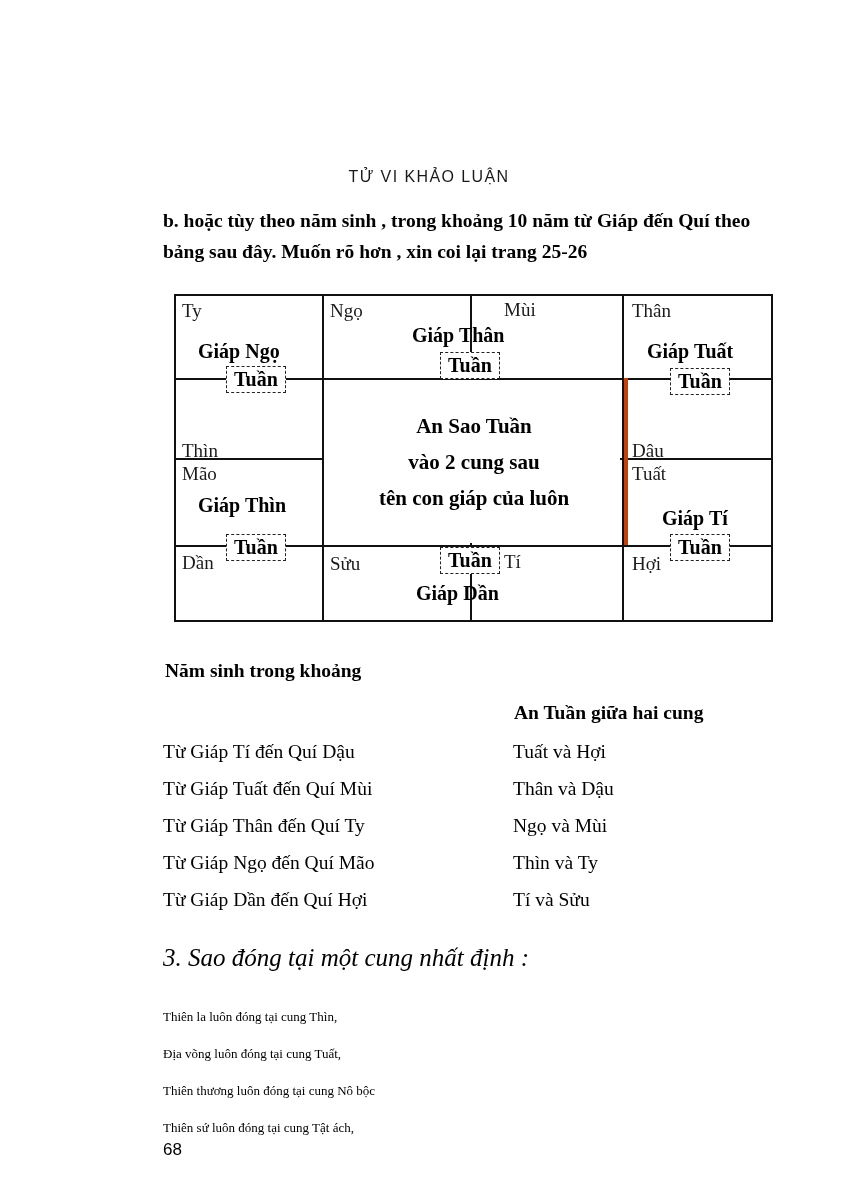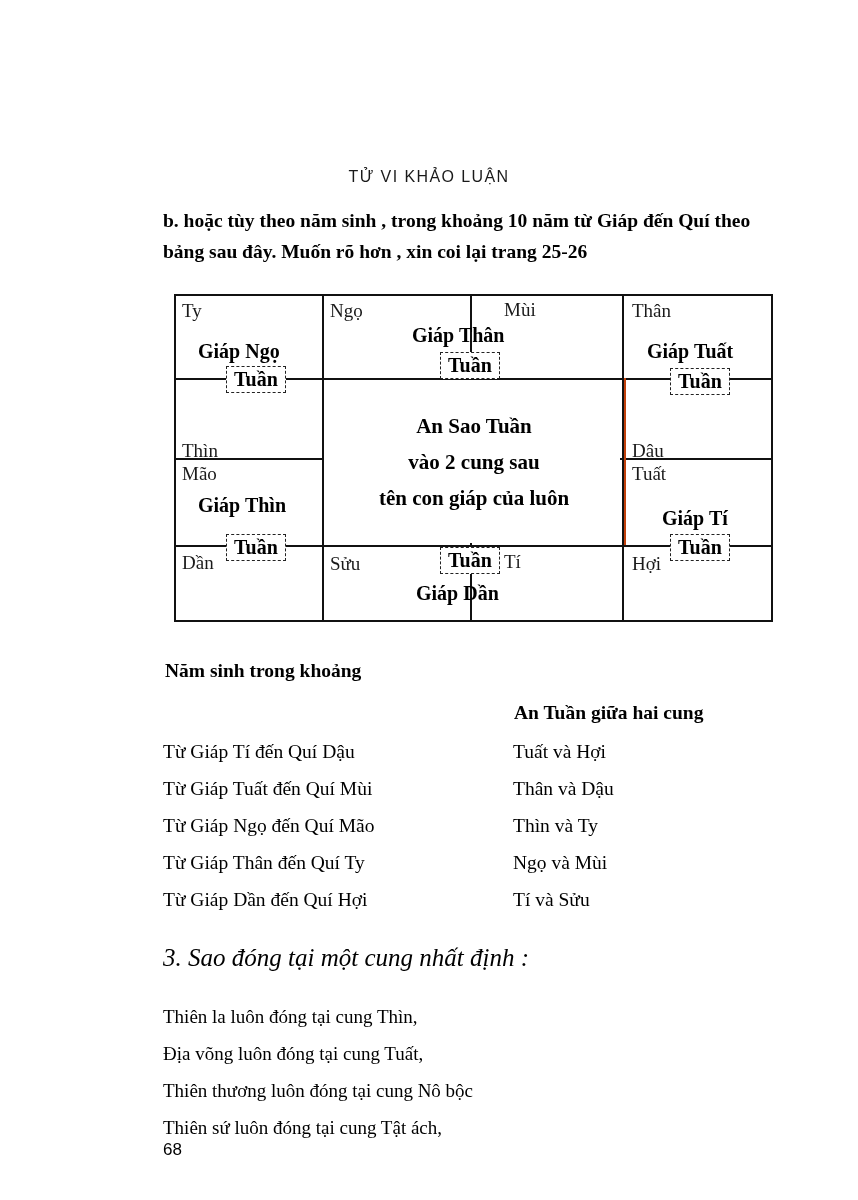--- a/index.html
+++ b/index.html
@@ -88,21 +88,21 @@
     z-index: 4;
     display: flex;
     flex-direction: column;
     align-items: center;
     justify-content: center;
     text-align: center;
     font-weight: bold;
     font-size: 21px;
     line-height: 36px;
     border-left: 2px solid #111;
-    border-right: 2px solid #c2410c;
+    border-right: 4px solid #c2410c;
   }
 
   
   .branch {
     position: absolute;
     z-index: 5;
     font-size: 19px;
     color: #1a1a1a;
     white-space: nowrap;
   }
@@ -158,21 +158,21 @@
     left: 163px;
     top: 944px;
     width: 640px;
   }
   #section3 .s-title {
     font-style: italic;
     font-size: 25px;
     margin-bottom: 26px;
   }
   #section3 .s-line {
-    font-size: 19px;
+    font-size: 13px;
     line-height: 37px;
   }
 
   .folio {
     position: absolute;
     left: 163px;
     top: 1140px;
     font-size: 17px;
     font-family: "Liberation Sans", "DejaVu Sans", sans-serif;
   }
@@ -246,26 +246,26 @@
     </div>
     <div class="row">
       <div class="c1">Từ Giáp Tí đến Quí Dậu</div>
       <div class="c2">Tuất và Hợi</div>
     </div>
     <div class="row">
       <div class="c1">Từ Giáp Tuất đến Quí Mùi</div>
       <div class="c2">Thân và Dậu</div>
     </div>
     <div class="row">
+      <div class="c1">Từ Giáp Thân đến Quí Ty</div>
+      <div class="c2">Ngọ và Mùi</div>
+    </div>
+    <div class="row">
       <div class="c1">Từ Giáp Ngọ đến Quí Mão</div>
       <div class="c2">Thìn và Ty</div>
-    </div>
-    <div class="row">
-      <div class="c1">Từ Giáp Thân đến Quí Ty</div>
-      <div class="c2">Ngọ và Mùi</div>
     </div>
     <div class="row">
       <div class="c1">Từ Giáp Dần đến Quí Hợi</div>
       <div class="c2">Tí và Sửu</div>
     </div>
   </div>
 
   <div id="section3">
     <div class="s-title">3. Sao đóng tại một cung nhất định :</div>
     <div class="s-line">Thiên la luôn đóng tại cung Thìn,</div>

